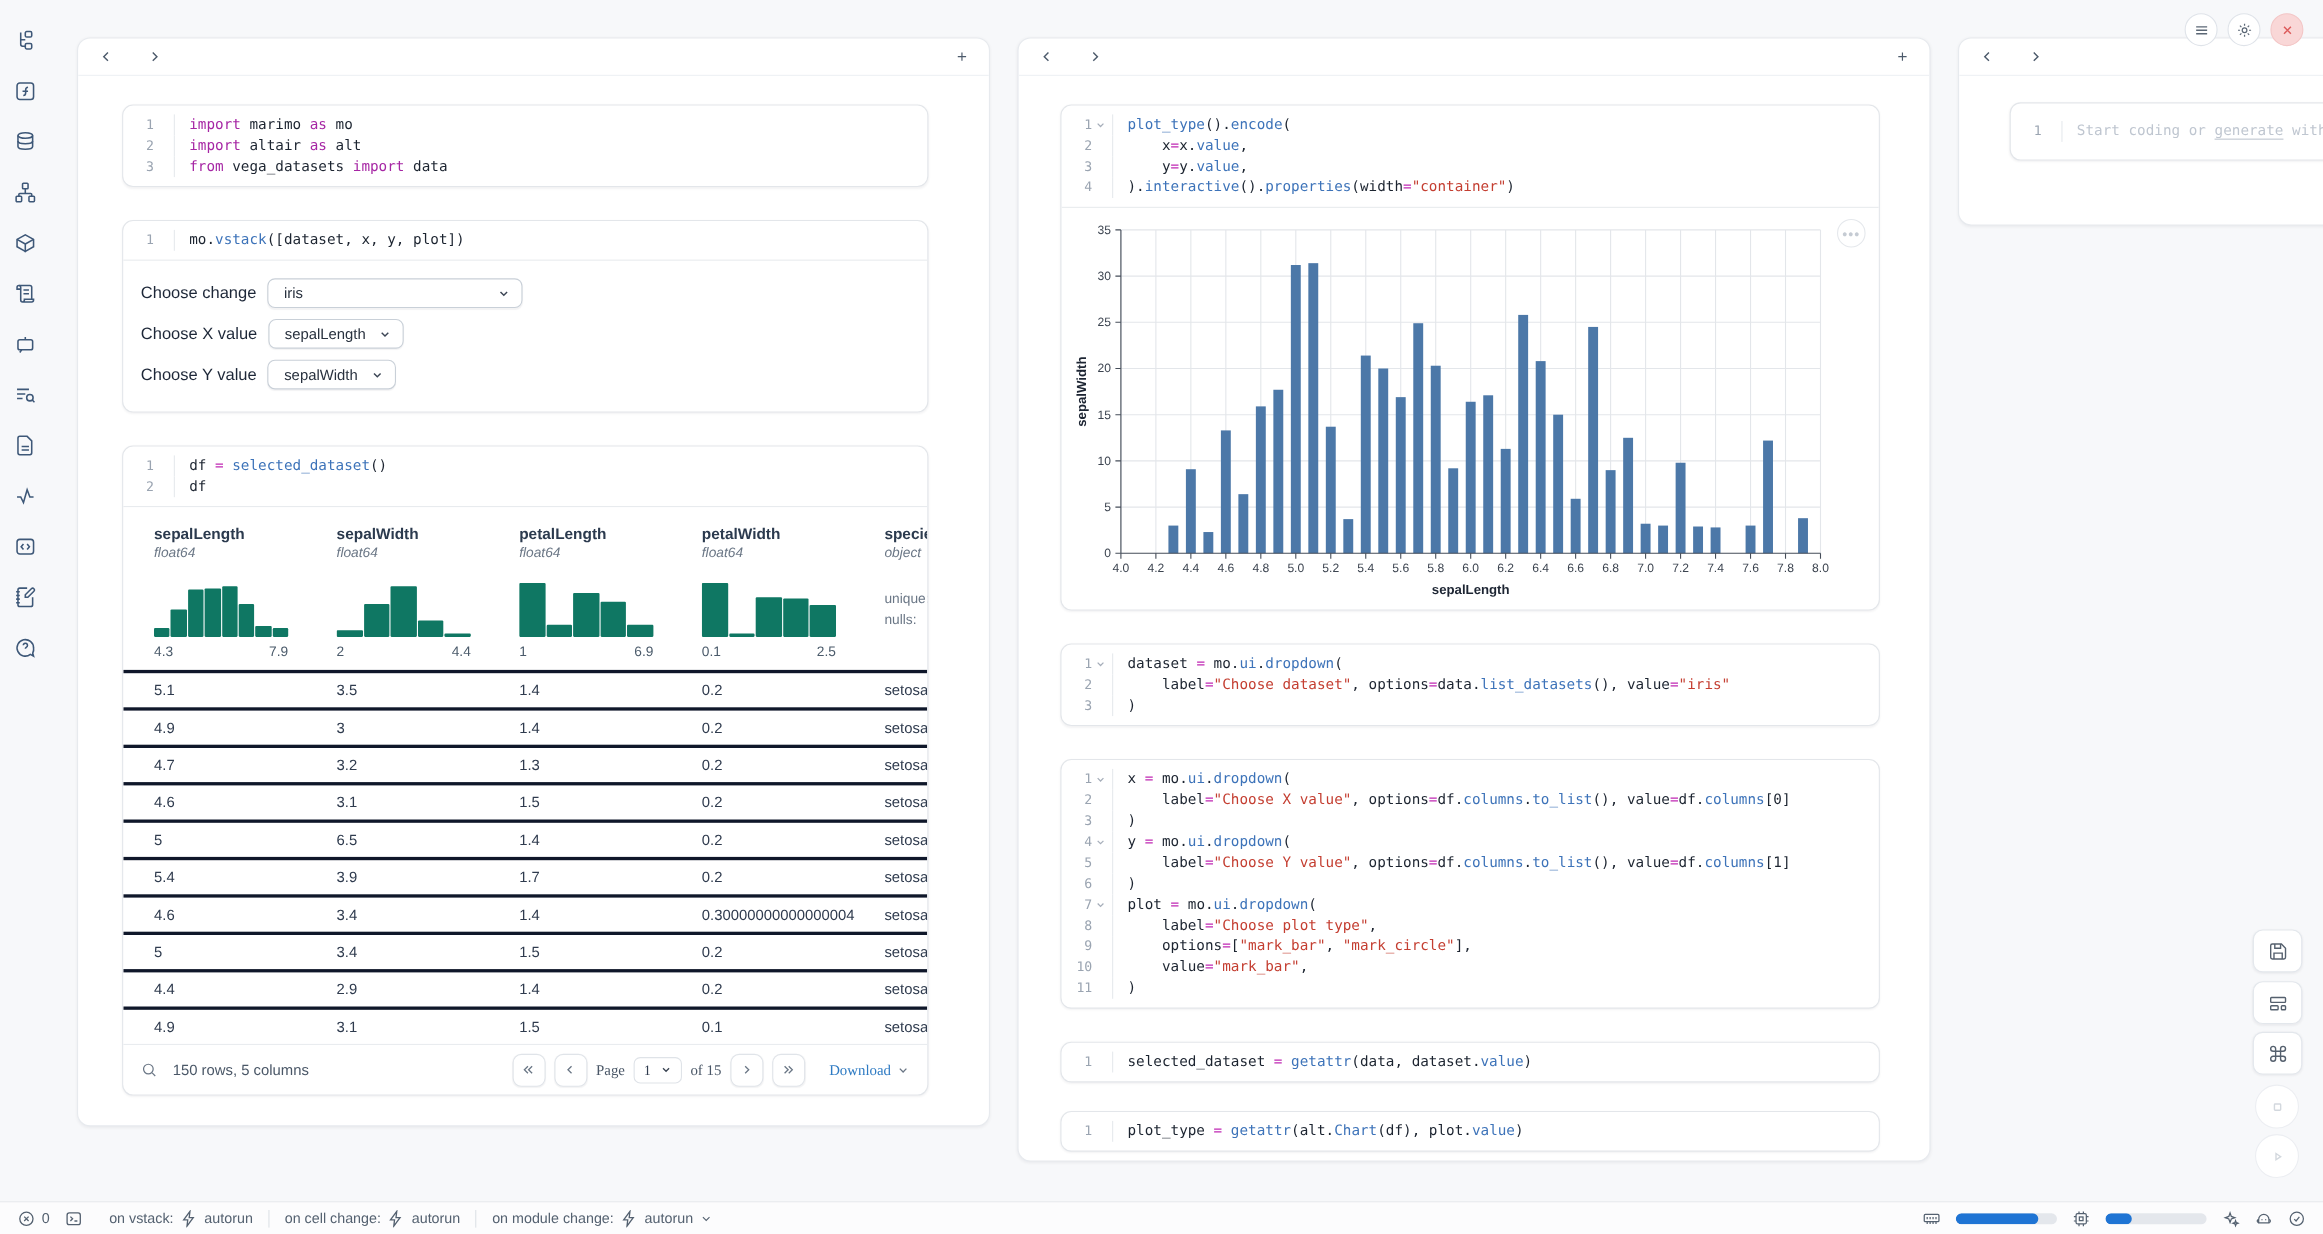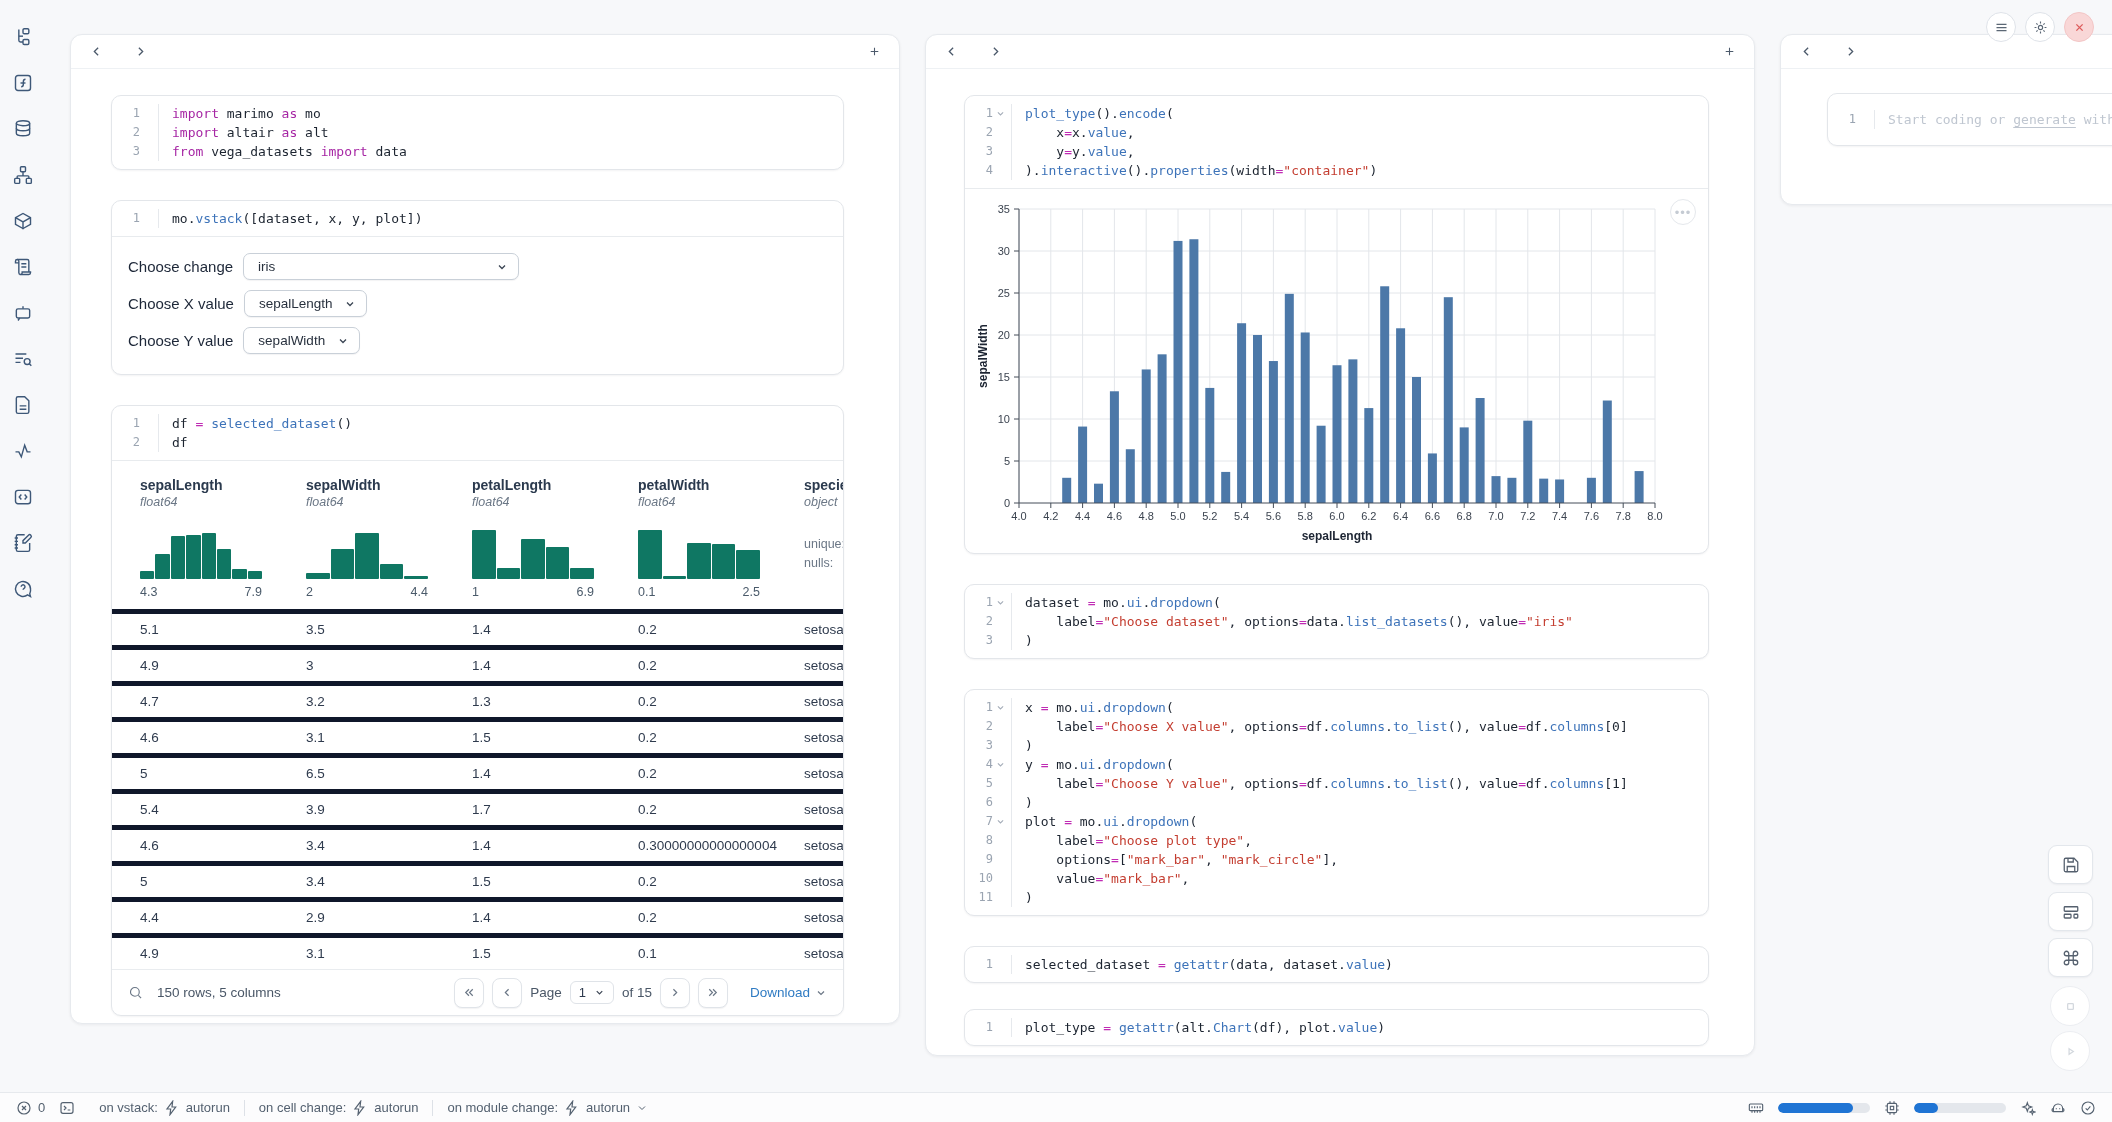--- a/index.html
+++ b/index.html
@@ -39,42 +39,42 @@
   .tk-k { color:#a626a4; } .tk-f { color:#3d73b9; } .tk-o { color:#c02bb4; } .tk-s { color:#c43e31; }
   .cell-output { border-top:1px solid #e8ebee; }
 
   
   .dd-wrap { padding:16px 18px 20px 16px; display:flex; flex-direction:column; gap:10px; }
   .dd-row { display:flex; align-items:center; gap:10px; font-size:15px; color:#1d2738; }
   .select { display:inline-flex; align-items:center; justify-content:space-between; gap:12px;
     border:1px solid #c9d0d8; border-radius:7px; background:#fff; padding:5px 10px 5px 14px;
     font-size:13.5px; color:#28313e; box-shadow:0 1px 1px rgba(16,24,40,.05); cursor:pointer; }
   .select svg { width:12px; height:12px; color:#3b4554; }
-  .select.w-lg { width:276px; }
+  .select.w-lg { width:232px; }
   .select.w-sm { min-width:98px; }
 
   
   .tbl { overflow:hidden; }
   .thead, .tr { display:grid; grid-template-columns:166px 166px 166px 166px 44px; padding-left:28px; }
   .thead { padding-top:16px; }
   .th { overflow:hidden; white-space:nowrap; }
   .th-name { font-size:14px; font-weight:bold; color:#2b3a4e; }
   .th-type { font-size:12.5px; color:#6b7786; margin-top:2px;font-style:italic; }
   .hist { width:122px; height:56px; margin-top:14px; display:flex; align-items:flex-end; gap:1px; }
   .hist i { flex:1; display:block; border-radius:1px; }
   .hist-labels { width:122px; display:flex; justify-content:space-between;
     font-size:12.5px; color:#4a5a6a; margin:6px 0 10px; }
   .th-meta { margin-top:26px; font-size:12.5px; color:#6b7786; line-height:19px; }
-  .tr { border-top:5px solid #0f172a; }
+  .tr { border-top:3px solid #0f172a; }
   .td { padding:8px 0; font-size:13.5px; color:#2f3b4e; overflow:hidden; white-space:nowrap; }
   .tfoot { border-top:1px solid #e9ecef; height:46px; display:flex; align-items:center;
     padding:0 16px; gap:10px; font-size:13.5px; color:#4a5767; }
   .tfoot svg { width:15px; height:15px; color:#6b7786; }
   .tfoot .sum { margin-left:4px; }
-  .pg { margin-left:auto; display:flex; align-items:center; gap:8px; }
+  .pg { margin-left:auto; display:flex; align-items:center; gap:8px;font-family:Liberation Serif, serif; }
   .pbtn { width:30px; height:30px; border:1px solid #e0e4e9; border-radius:8px; background:#fff;
     box-shadow:0 1px 1px rgba(16,24,40,.05); display:flex; align-items:center; justify-content:center;
     color:#56657a; cursor:pointer; }
   .pbtn svg { width:13px; height:13px; }
   .page-sel { display:inline-flex; align-items:center; gap:8px; border:1px solid #dfe3e8; border-radius:6px;
     padding:3px 8px; font-size:13px; color:#2f3b4e; cursor:pointer; }
   .page-sel svg { width:11px; height:11px; color:#3b4554; }
   .dl { display:flex; align-items:center; gap:5px; color:#2f7bc3; font-size:13.5px; margin-left:14px; cursor:pointer; }
   .dl svg { width:12px; height:12px; }
 

